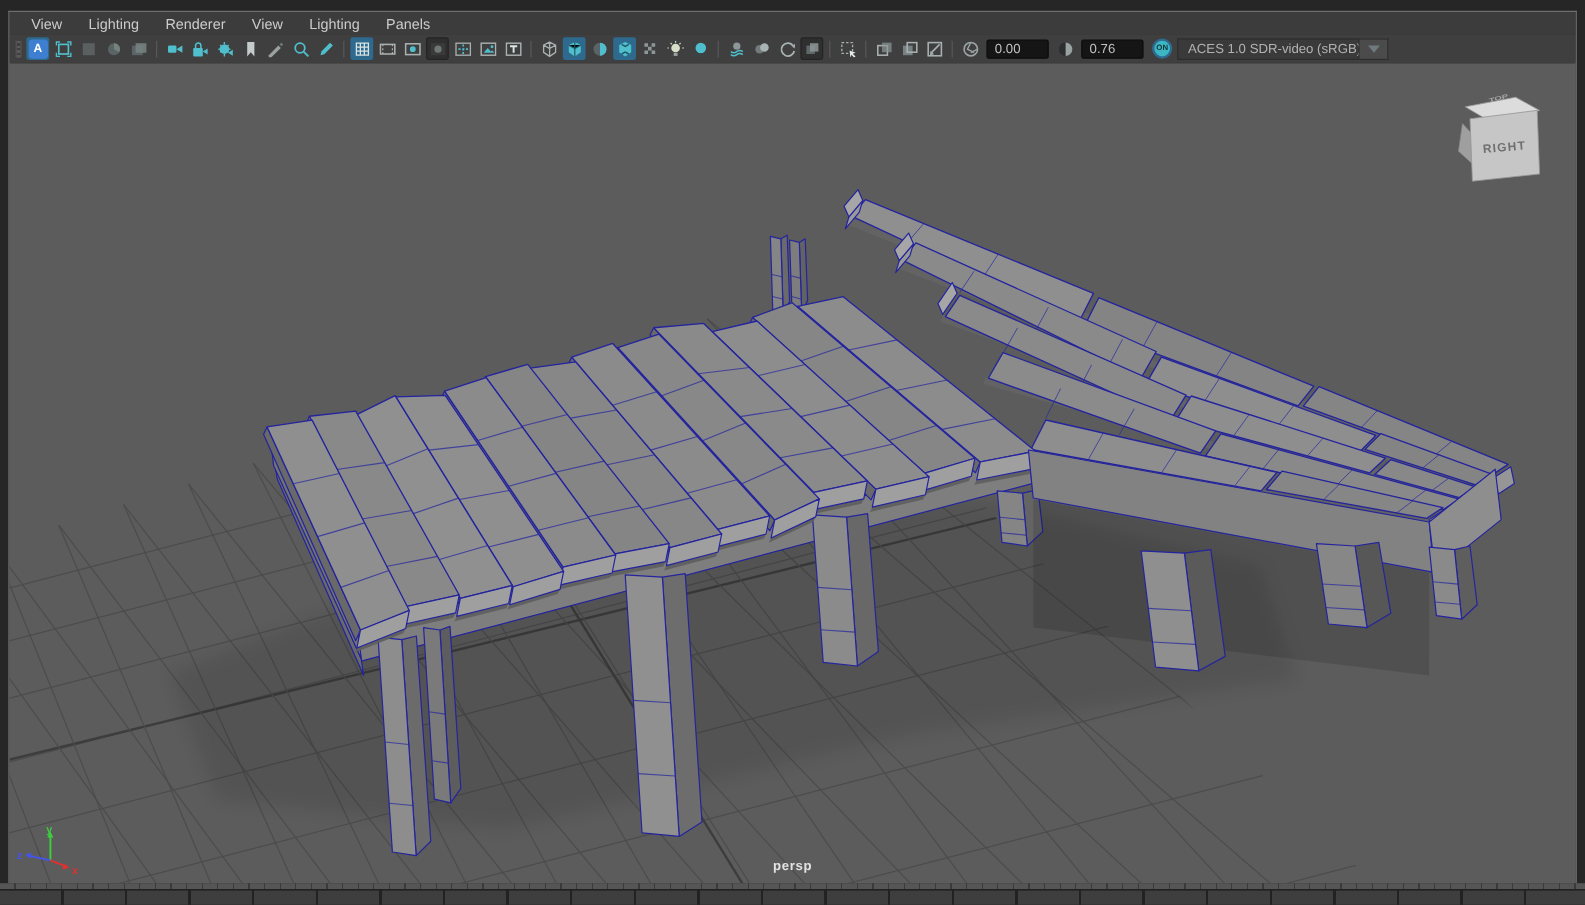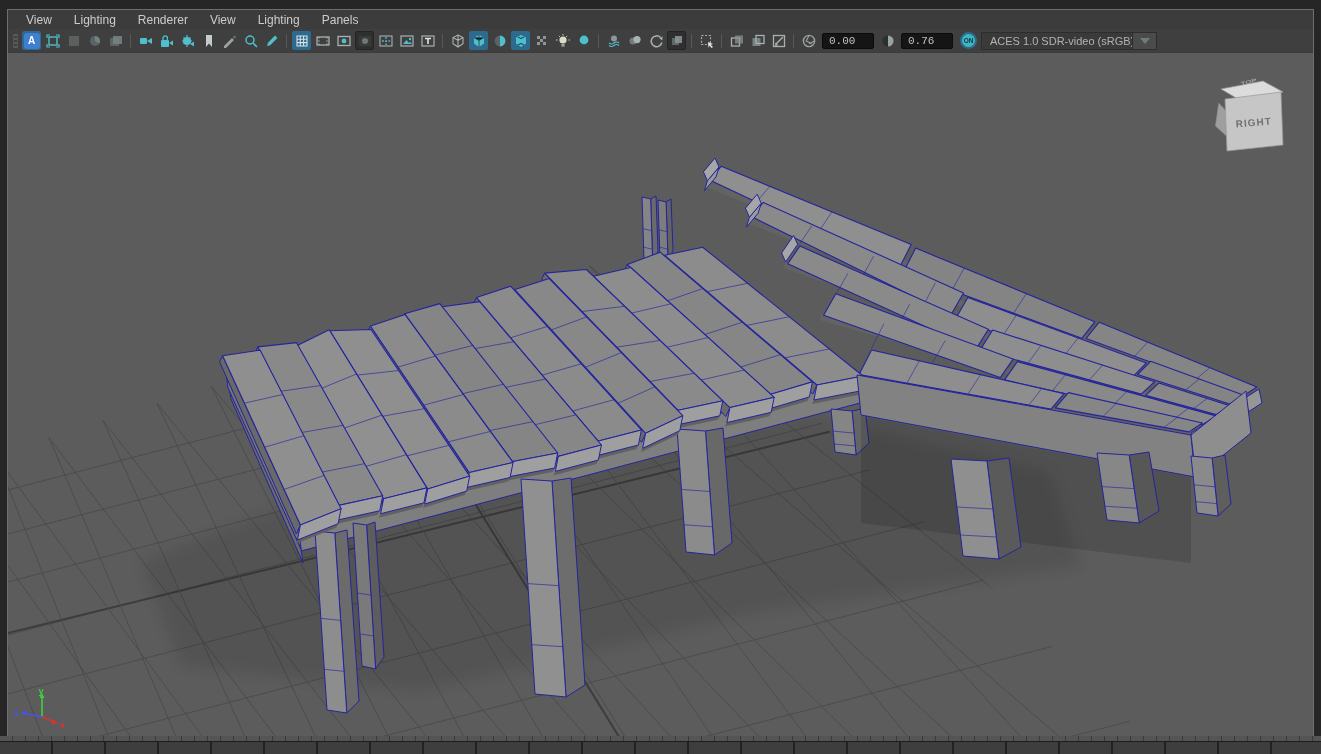--- a/index.html
+++ b/index.html
@@ -18,21 +18,21 @@
   .grip { width:5px; height:14px; margin:0 3px;
           background:repeating-linear-gradient(180deg,#5a5a5a 0 2px,transparent 2px 4px);
           border-left:1px solid #555; border-right:1px solid #555; }
   .tsep { width:1px; height:14px; background:#585858; margin:0 4px; }
   .ti { width:19px; height:19px; margin:0 1px; display:flex; align-items:center; justify-content:center;
         border-radius:2px; }
   .ti.active { background:#2e6a8e; }
   .ti.pressed { background:#2f2f2f; border:1px solid #242424; }
   .ti svg { display:block; }
   .tfield { width:52px; height:16px; background:#151515; border:1px solid #0c0c0c; border-radius:2px;
-            color:#c0c0c0; font-size:11px; line-height:14px; padding-left:6px; margin:17px 3px;font-family:Liberation Mono, monospace; }
+            color:#c0c0c0; font-size:11px; line-height:14px; padding-left:6px; margin:17px 3px; }
   .on-badge { width:17px; height:17px; border-radius:50%; background:#3db6c4; color:#10343a;
               font-size:6.5px; font-weight:bold; display:flex; align-items:center; justify-content:center;
               margin:0 4px; border:2px solid #2e6a8e; }
   #colorspace { width:152px; height:18px; background:#3a3a3a; border:1px solid #2d2d2d;
                 color:#b2b2b2; font-size:11px; line-height:16px; padding-left:8px;
                 white-space:nowrap; overflow:hidden; }
   #cs-arrow { width:24px; height:18px; background:#4b4b4b; border:1px solid #2d2d2d; border-left:none;
               display:flex; align-items:center; justify-content:center; margin-right:6px; }
   #cs-arrow span { width:0; height:0; border-left:5px solid transparent; border-right:5px solid transparent;
                    border-top:6px solid #6f7a7c; }
@@ -567,20 +567,21 @@
         </svg>
 
       <svg id="viewcube" width="92" height="96">
         <polygon points="14,24 56,16 76,27 36,37" fill="#dcdcdc" stroke="#9a9a9a" stroke-width="0.7"></polygon>
         <polygon points="8,47 14,24 36,37 34,60" fill="#9f9f9f" stroke="#8a8a8a" stroke-width="0.7" transform="translate(4,14) scale(0.55,1)"></polygon>
         <polygon points="18,34 74,27 76,80 20,86" fill="#c6c6c6" stroke="#969696" stroke-width="0.7"></polygon>
         <text x="47" y="61" text-anchor="middle" font-size="10" font-weight="bold" fill="#707070" letter-spacing="1" transform="rotate(-5 47 61)">RIGHT</text>
         <text x="45" y="30" text-anchor="middle" font-size="8" font-weight="bold" fill="#a6a6a6" transform="rotate(-14 45 30) scale(1,0.6)">TOP</text>
       </svg>
 
+      <div id="persp-label">persp</div>
 
       <svg id="axis-gizmo" width="64" height="46">
         <line x1="30" y1="31" x2="30" y2="10" stroke="#3ecf3e" stroke-width="1.6"></line>
         <polygon points="30,7 27.5,12 32.5,12" fill="#3ecf3e"></polygon>
         <line x1="30" y1="31" x2="12" y2="27" stroke="#4455ee" stroke-width="1.6"></line>
         <polygon points="9,26.4 14,24.4 13.4,29.6" fill="#4455ee"></polygon>
         <line x1="30" y1="31" x2="43" y2="36" stroke="#e03030" stroke-width="1.6"></line>
         <polygon points="46,37.2 41.2,33.6 40,38.6" fill="#e03030"></polygon>
         <text class="axl" x="26.5" y="8" fill="#3ecf3e">y</text>
         <text class="axl" x="2" y="30" fill="#4455ee">z</text>

